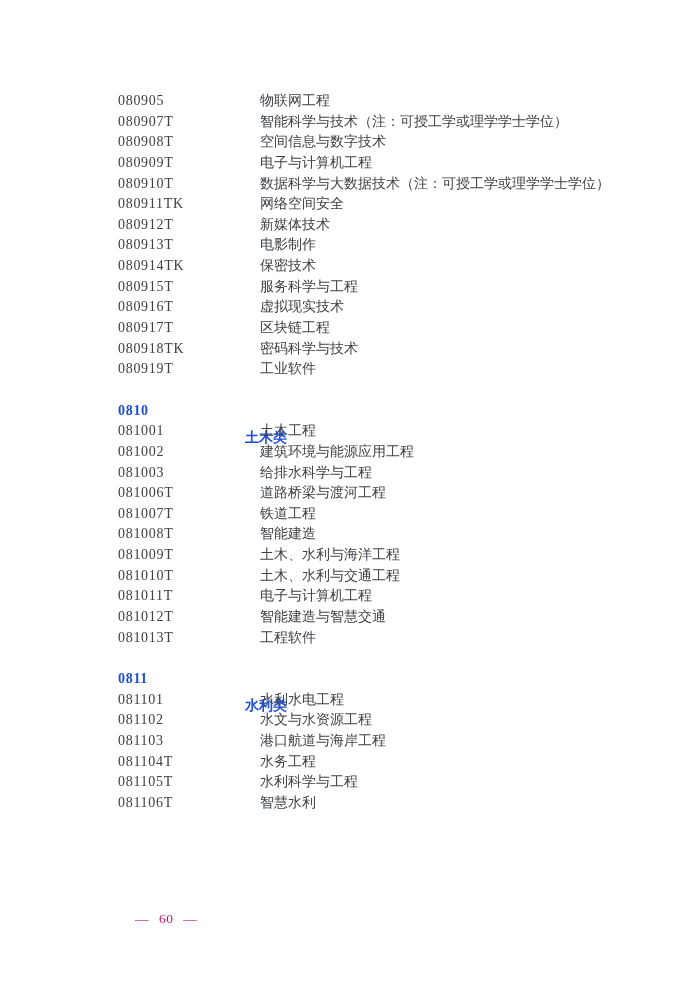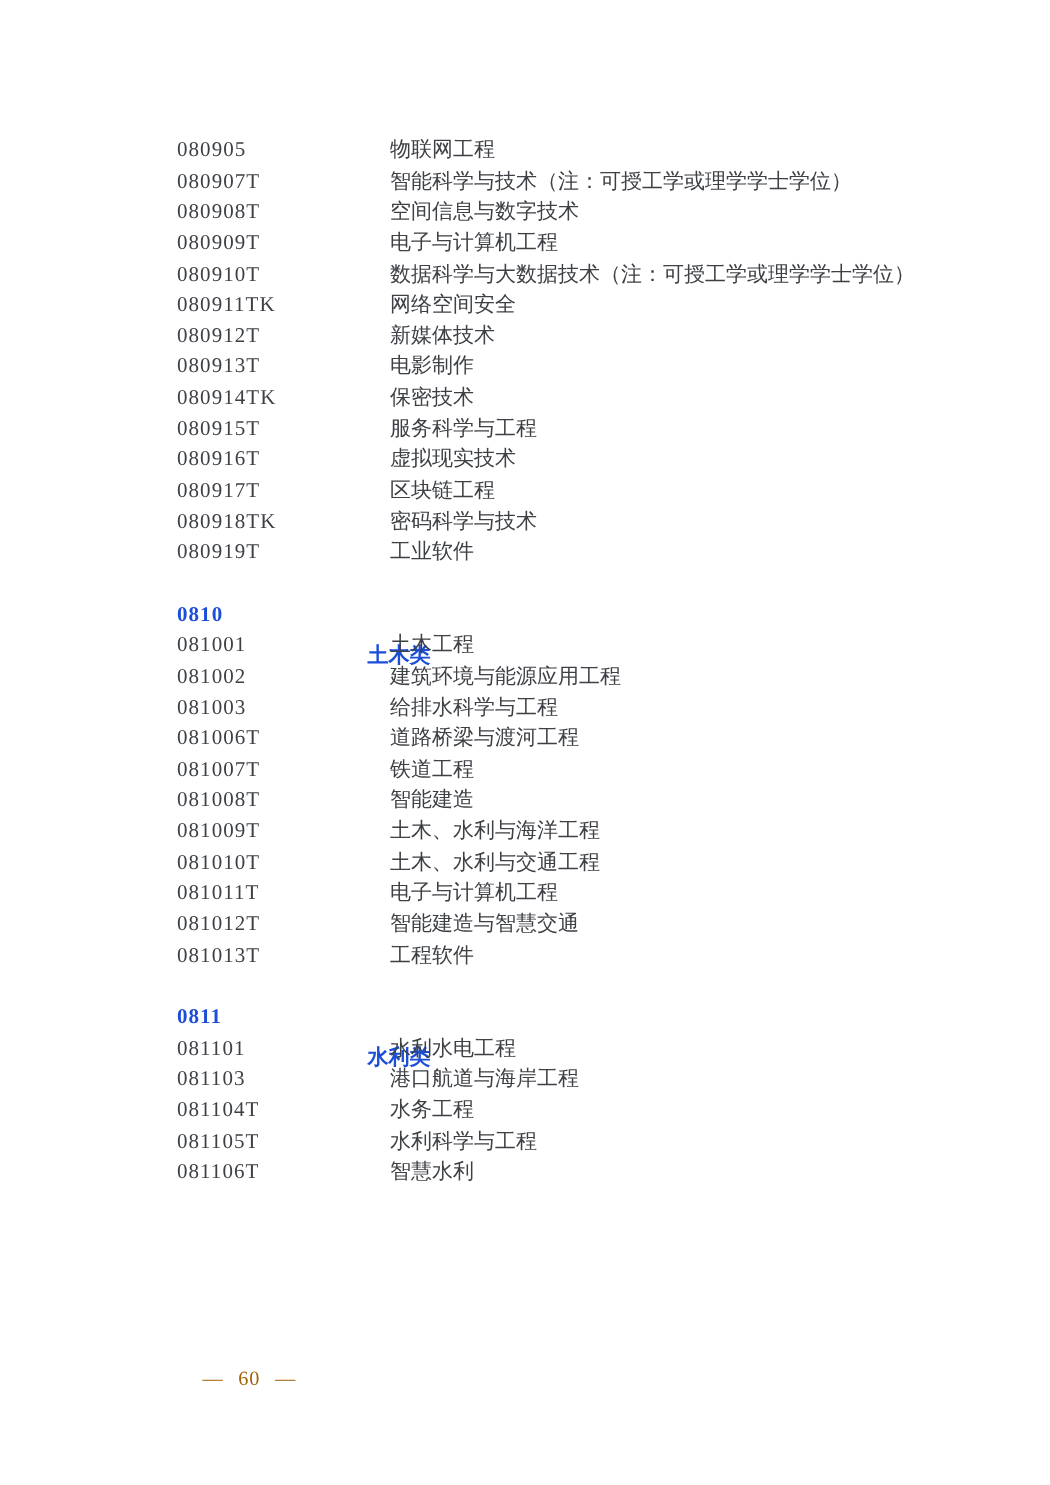--- a/index.html
+++ b/index.html
@@ -39,21 +39,21 @@
     font-weight: bold;
     color: #1d4ed8;
   }
   .row.header .name { left: 245px; margin-top: 27px; }
   .footer {
     position: absolute;
     left: 135px;
     top: 911px;
     font-size: 13.5px;
     line-height: 16px;
-    color: #a16207;
+    color: #be185d;
     letter-spacing: 0.5px;
   }
   .footer span { display: inline-block; }
   .footer .num { margin: 0 6px; }
 </style>
 </head>
 <body>
 
 <div class="page">
   <div class="content">
@@ -161,20 +161,24 @@
         <span class="code">081013T</span>
         <span class="name">工程软件</span>
       </div>
       <div class="row header">
         <span class="code">0811</span>
         <span class="name">水利类</span>
       </div>
       <div class="row item">
         <span class="code">081101</span>
         <span class="name">水利水电工程</span>
+      </div>
+      <div class="row item">
+        <span class="code">081102</span>
+        <span class="name">水文与水资源工程</span>
       </div>
       <div class="row item">
         <span class="code">081103</span>
         <span class="name">港口航道与海岸工程</span>
       </div>
       <div class="row item">
         <span class="code">081104T</span>
         <span class="name">水务工程</span>
       </div>
       <div class="row item">

